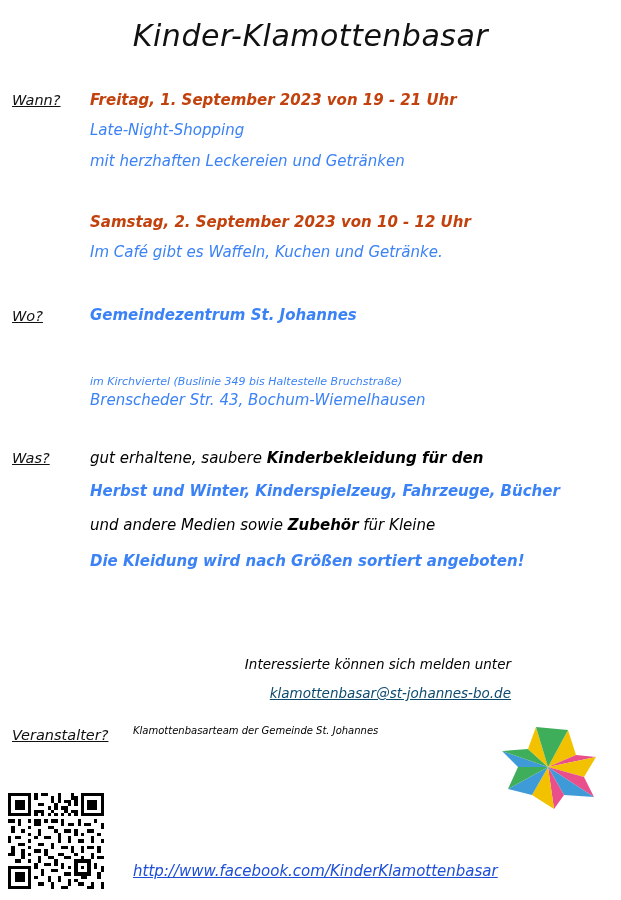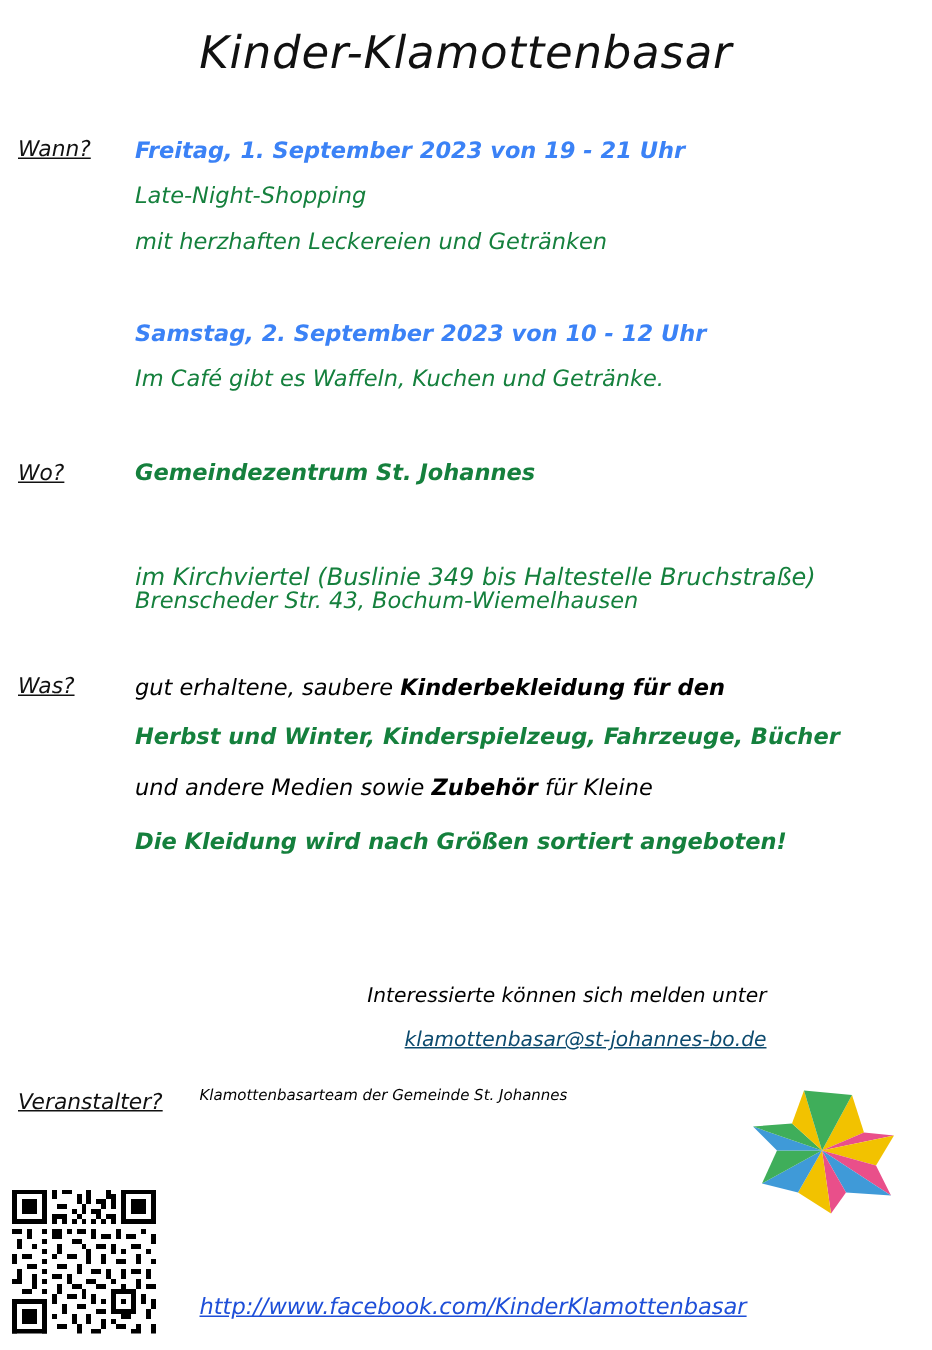--- a/index.html
+++ b/index.html
@@ -47,32 +47,32 @@
     color: #111;
     white-space: nowrap;
   }
 
   
   .line {
     position: absolute;
     left: 90px;
     font-size: 15px;
     font-style: italic;
-    color: #15803d;
+    color: #3b82f6;
     white-space: nowrap;
   }
   .red {
-    color: #3b82f6;
+    color: #c2410c;
     font-weight: 700;
   }
   .bold {
     font-weight: 700;
   }
   .small {
-    font-size: 16px;
+    font-size: 11px;
   }
 
   .mix {
     position: absolute;
     left: 90px;
     font-size: 15px;
     font-style: italic;
     white-space: nowrap;
     text-align: right;
   }

